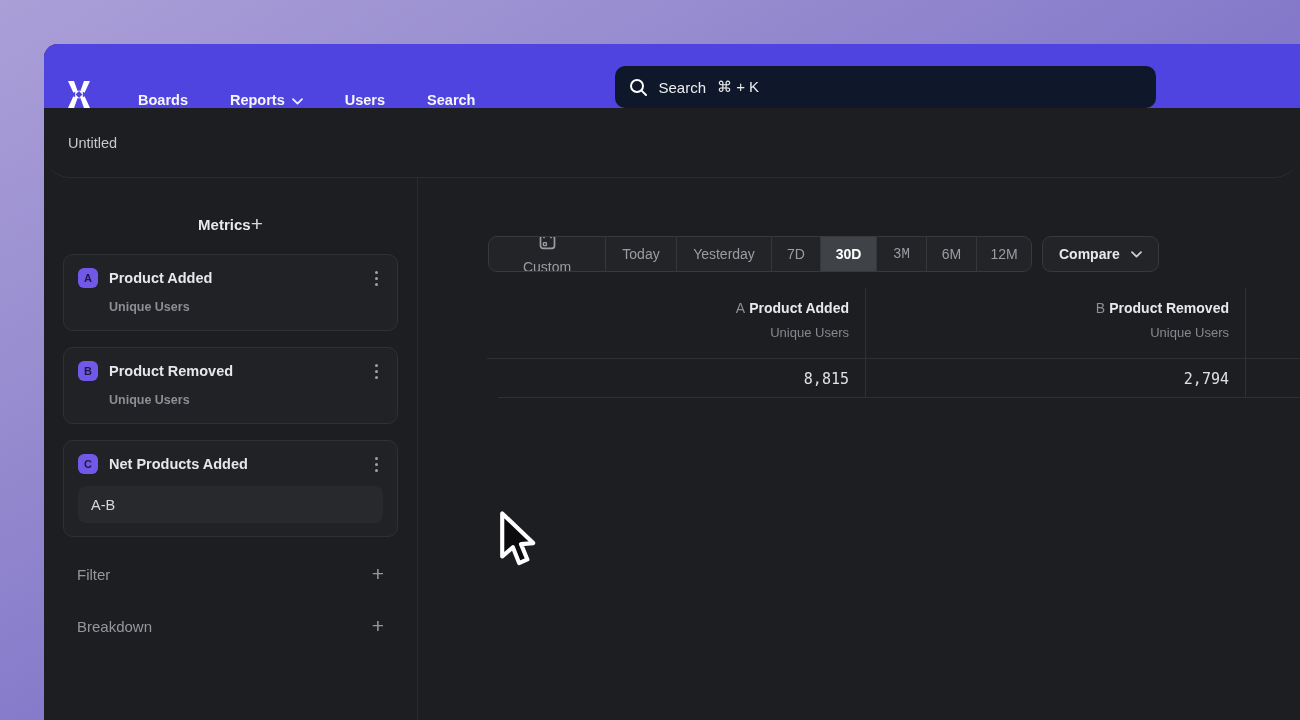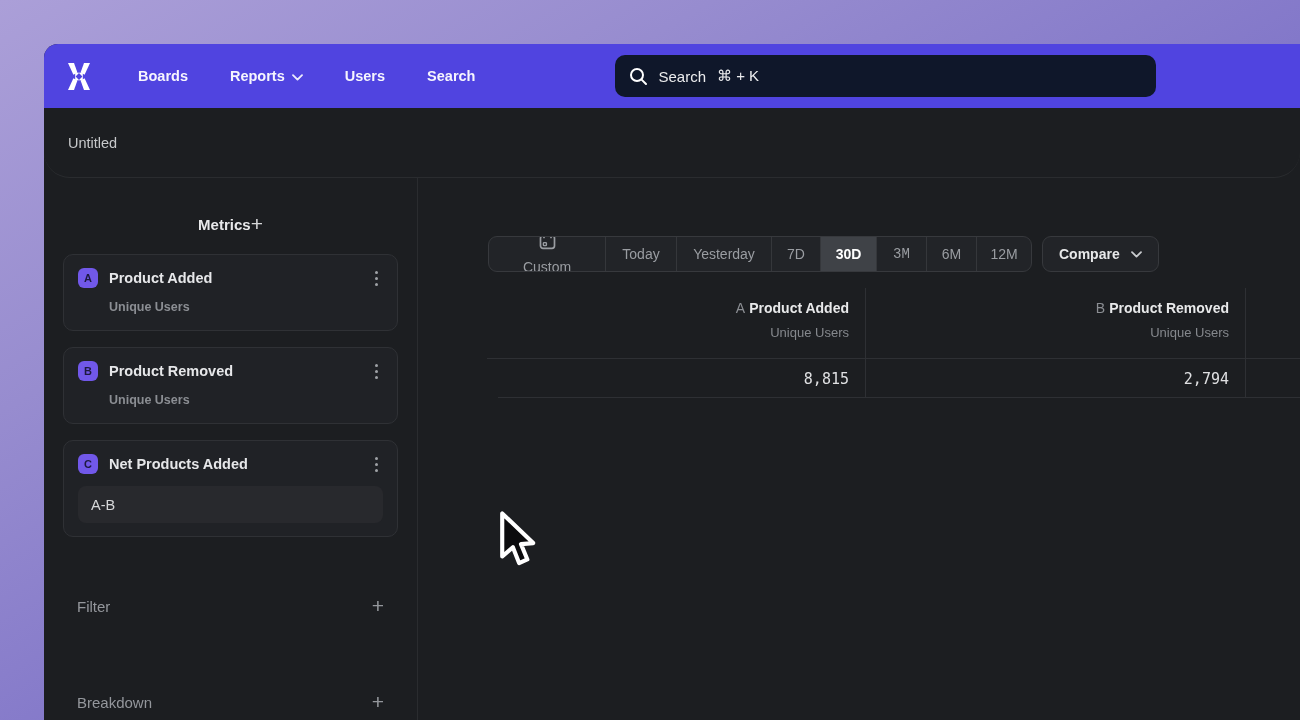--- a/index.html
+++ b/index.html
@@ -6,21 +6,21 @@
   html,body { width:1300px; height:720px; overflow:hidden; font-family:"Liberation Sans", sans-serif; }
 
   .desktop { position:absolute; inset:0;
     background:linear-gradient(150deg,#ab9fd8 0%,#978ccf 28%,#8277c9 55%,#685dc6 78%,#5b50c3 100%); }
 
   .app { position:absolute; left:44px; top:44px; right:0; bottom:0;
     border-radius:14px 0 0 0; overflow:hidden; background:#1c1e21;
     display:flex; flex-direction:column; }
 
   
-  .nav { height:64px; background:#5044e0; display:flex; align-items:center; flex-shrink:0; padding:0 20px; }
+  .nav { height:64px; background:#5044e0; display:flex; align-items:flex-end; flex-shrink:0; padding:0 20px; }
   .logo { width:30px; height:28px; margin-right:44px; display:flex; align-items:center; justify-content:center; }
   .nav-item { color:rgba(255,255,255,0.95); font-size:14.5px; font-weight:600; margin-right:42px;
     display:flex; align-items:center; gap:7px; cursor:default; }
   .nav-item svg { opacity:0.9; }
   .searchbar { margin-left:98px; width:541px; height:42px; background:#0f172a; border-radius:10px;
     display:flex; align-items:center; padding:0 14px; }
   .searchbar .stext { color:rgba(255,255,255,0.92); font-size:15px; margin-left:10px; }
   .searchbar .sshort { color:rgba(255,255,255,0.92); font-size:15px; margin-left:11px; }
 
   
@@ -31,22 +31,22 @@
   .content { flex:1; display:flex; min-height:0; }
   .sidebar { width:374px; border-right:1px solid #2a2c2f; padding:0 19px; flex-shrink:0; }
 
   .sec-head { display:flex; align-items:center; justify-content:center; padding:0 14px; height:28px; }
   .sec-head.metrics { margin-top:32px; }
   .sec-title { color:#e8e9eb; font-size:15px; font-weight:700; }
   .plus { color:#d6d7d9; font-size:21px; font-weight:300; line-height:20px; cursor:default; }
   .sec-row { display:flex; align-items:center; justify-content:space-between; padding:0 14px; height:28px; }
   .sec-row .sec-label { color:#94979c; font-size:15px; font-weight:500; }
   .sec-row .plus { color:#94979c; }
-  .row-filter { margin-top:55px; }
-  .row-breakdown { margin-top:68px; }
+  .row-filter { margin-top:23px; }
+  .row-breakdown { margin-top:24px; }
 
   .card { border:1px solid #2f3135; background:#202226; border-radius:10px; margin-top:16px; padding:13px 14px; }
   .card-top { display:flex; align-items:center; }
   .badge { width:20px; height:20px; border-radius:6px; background:#7158e9; color:#1d1940;
     font-size:11px; font-weight:700; display:flex; align-items:center; justify-content:center; flex-shrink:0; }
   .card-name { color:#e6e7e9; font-size:14.5px; font-weight:700; margin-left:11px; flex:1; }
   .kebab { width:14px; display:flex; flex-direction:column; align-items:center; gap:3px; padding:2px 0; cursor:default; }
   .kebab i { width:3px; height:3px; border-radius:50%; background:#9fa2a6; }
   .card-sub { color:#8b8e93; font-size:12.5px; font-weight:700; margin:12px 0 3px 31px; }
   .formula-input { margin-top:12px; height:37px; background:#28292d; border-radius:8px;

